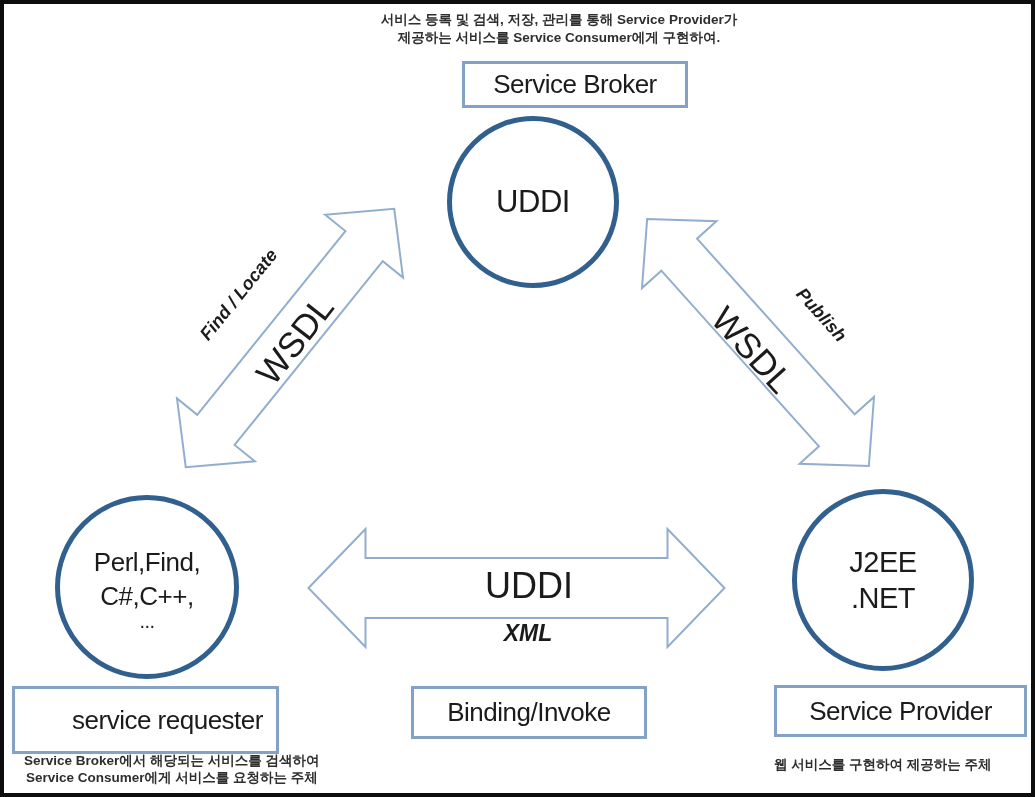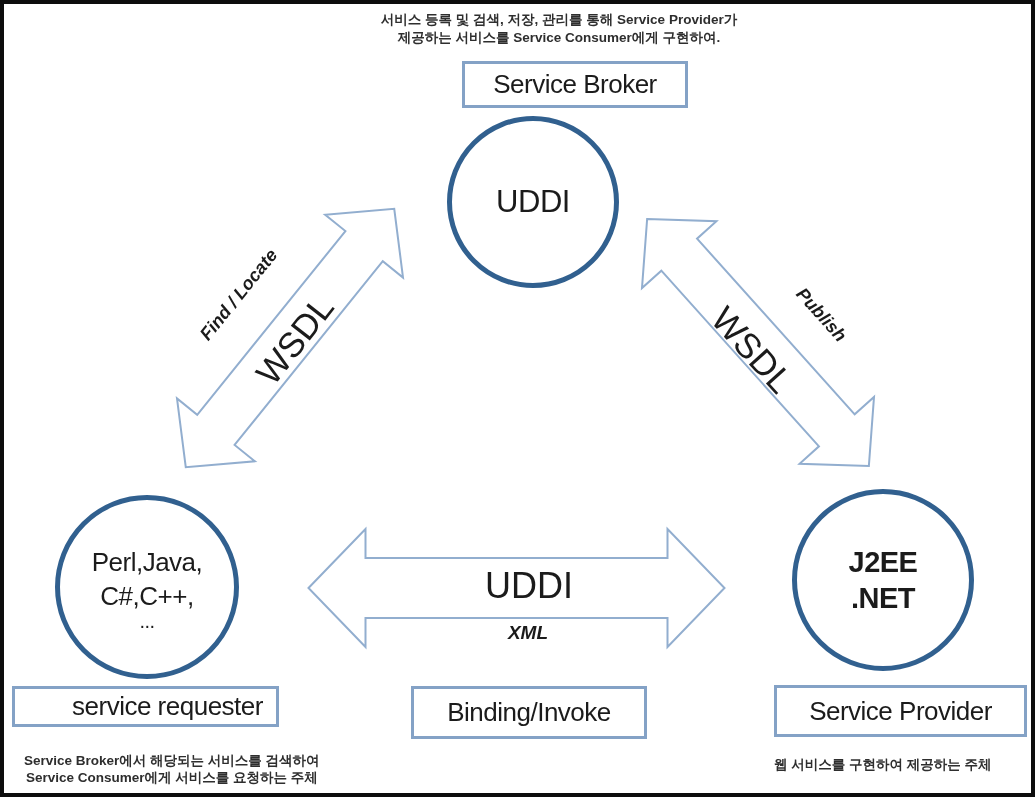--- a/index.html
+++ b/index.html
@@ -22,35 +22,35 @@
     font-size:26px; letter-spacing:-0.5px; white-space:nowrap; z-index:2;
   }
   .node-circle {
     position:absolute; box-sizing:border-box; background:#ffffff;
     border:5px solid #31608f; border-radius:50%;
     display:flex; flex-direction:column; align-items:center; justify-content:center;
     text-align:center; z-index:1; letter-spacing:-0.5px;
   }
   .uddi-circle   { left:443px; top:112px; width:172px; height:172px; font-size:31px; }
   .req-circle    { left:51px;  top:491px; width:184px; height:184px; font-size:26px; line-height:34px; }
-  .prov-circle   { left:788px; top:485px; width:182px; height:182px; font-size:29px; line-height:36px;font-weight:bold; }
+  .prov-circle   { left:788px; top:485px; width:182px; height:182px; font-size:29px; line-height:36px; }
   .req-circle .dots { font-size:20px; line-height:16px; }
 
   .broker-box    { left:412px; top:57px;  width:226px; height:47px;margin-left:46px; }
-  .requester-box { left:8px;   top:682px; width:267px; height:41px;padding-left:44px; }
+  .requester-box { left:8px;   top:682px; width:267px; height:68px;padding-left:44px; }
   .binding-box   { left:407px; top:682px; width:236px; height:53px; }
   .provider-box  { left:770px; top:681px; width:253px; height:52px; }
 
   .float-label { position:absolute; white-space:nowrap; z-index:2; color:#1b1b1b; }
   .lbl-find    { left:235px; top:291px; transform:translate(-50%,-50%) rotate(-51deg); font-style:italic; font-size:18px; font-weight:600; }
   .lbl-wsdl-l  { left:291px; top:336px; transform:translate(-50%,-50%) rotate(-52deg); font-size:35px; }
   .lbl-publish { left:817px; top:311px; transform:translate(-50%,-50%) rotate(48deg);  font-style:italic; font-size:18px; font-weight:600; }
   .lbl-wsdl-r  { left:748px; top:346px; transform:translate(-50%,-50%) rotate(48deg);  font-size:35px; }
   .lbl-soap    { left:525px; top:582px; transform:translate(-50%,-50%); font-size:36px; }
-  .lbl-xml     { left:524px; top:629px; transform:translate(-50%,-50%); font-style:italic; font-size:19px; font-weight:600; }
+  .lbl-xml     { left:524px; top:629px; transform:translate(-50%,-50%); font-style:italic; font-size:23px; font-weight:600; }
 </style>
 </head>
 <body>
 
 <div class="frame">
 
   <svg class="arrow-layer" viewBox="0 0 1035 797" xmlns="http://www.w3.org/2000/svg">
     <g transform="translate(286,334) rotate(-51.1)">
       <polygon points="-166,0 -118,-50 -118,-24 118,-24 118,-50 166,0 118,50 118,24 -118,24 -118,50"></polygon>
     </g>
@@ -76,21 +76,21 @@
   </div>
 
   <div class="float-label lbl-find">Find / Locate</div>
   <div class="float-label lbl-wsdl-l">WSDL</div>
   <div class="float-label lbl-publish">Publish</div>
   <div class="float-label lbl-wsdl-r">WSDL</div>
   <div class="float-label lbl-soap">UDDI</div>
   <div class="float-label lbl-xml">XML</div>
 
   <div class="node-circle req-circle">
-    <div>Perl,Java,</div>
+    <div>Perl,Find,</div>
     <div>C#,C++,</div>
     <div class="dots">...</div>
   </div>
 
   <div class="node-circle prov-circle">
     <div>J2EE</div>
     <div>.NET</div>
   </div>
 
   <div class="label-box requester-box">

